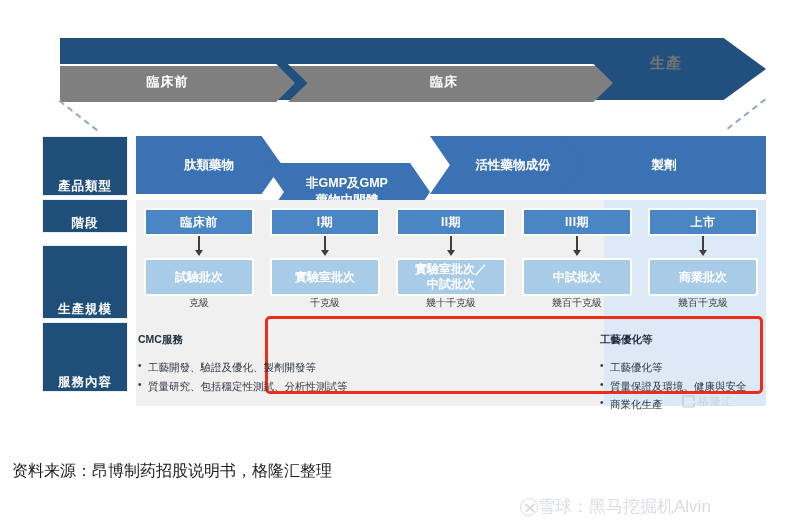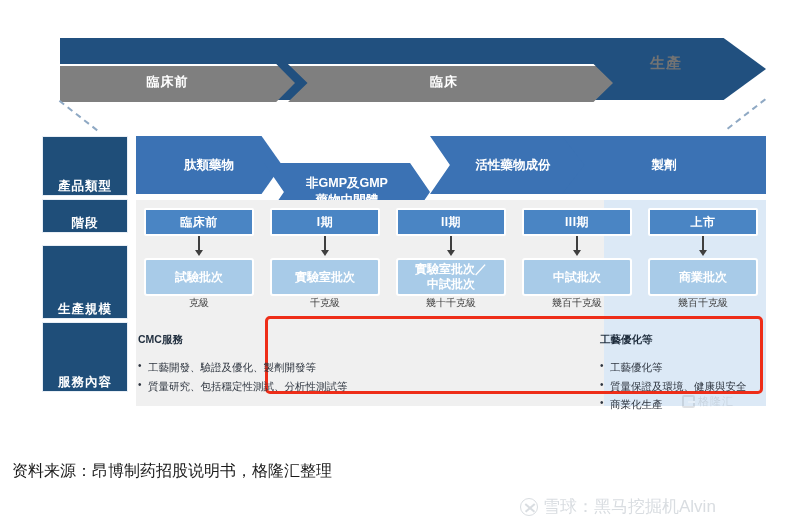--- a/index.html
+++ b/index.html
@@ -149,21 +149,21 @@
 
   
   .source {
     position:absolute; left:12px; top:461px;
     font-size:16px; color:#1a1a1a;
   }
 
   
   .wm {
     position:absolute; left:520px; top:495px;
-    display:flex; align-items:center; gap:5px;
+    display:flex; align-items:center; 
     color:#d9dde1; font-size:17px;
   }
   .wm-circle {
     width:18px; height:18px; border:1.6px solid #d9dde1; border-radius:50%;
     position:relative; box-sizing:border-box; flex:0 0 auto;
   }
   .wm-circle::before {
     content:""; position:absolute; left:3px; top:8px; width:12px; height:1.6px;
     background:#d9dde1; transform:rotate(-40deg);
   }

